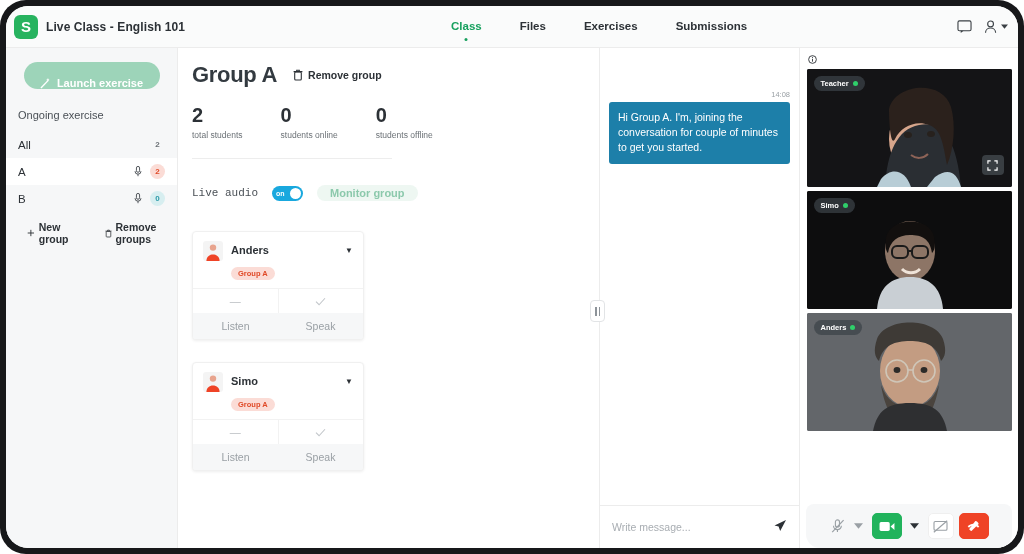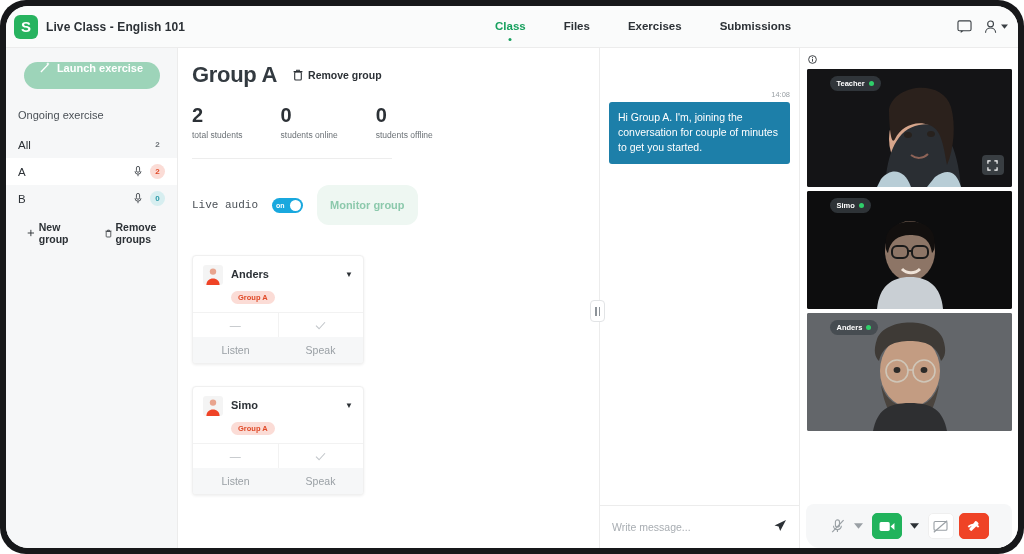--- a/index.html
+++ b/index.html
@@ -40,21 +40,21 @@
   }
   .brand { display: flex; align-items: center; gap: 8px; width: 260px; }
   .logo {
     width: 24px; height: 24px; border-radius: 6px;
     background: #27b35f;
     display: flex; align-items: center; justify-content: center;
     color: #fff; font-weight: bold; font-size: 15px; line-height: 1;
   }
   .brand-title { font-size: 12px; font-weight: bold; color: #2c3136; letter-spacing: .1px; }
 
-  .topnav { display: flex; gap: 38px; position: absolute; left: 445px; margin-left: 44px; }
+  .topnav { display: flex; gap: 38px; position: absolute; left: 445px; }
   .navitem {
     font-size: 11.5px; font-weight: bold; color: #2c3136;
     position: relative; padding-bottom: 2px; cursor: pointer;
   }
   .navitem.active { color: #17a05e; }
   .navitem.active::after {
     content: ""; position: absolute; left: 50%; transform: translateX(-50%);
     bottom: -7px; width: 3px; height: 3px; border-radius: 50%; background: #17a05e;
   }
 
@@ -74,21 +74,21 @@
   .sidebar {
     width: 172px; flex: 0 0 172px;
     background: #f6f7f8;
     border-right: 1px solid #ececec;
     padding-top: 10px;
     display: flex; flex-direction: column;
   }
   .launch-btn {
     margin: 4px auto 0; width: 136px; height: 27px;
     border-radius: 14px; background: #9dd4b9; color: #ffffff;
-    display: flex; align-items: flex-start; justify-content: center; gap: 6px;
+    display: flex; align-items: flex-end; justify-content: center; gap: 6px;
     font-size: 11px; font-weight: bold; cursor: pointer;
   }
   .split-row { display: flex; gap: 8px; justify-content: center; margin-top: 10px; }
   .split-btn {
     width: 50px; height: 27px; border-radius: 14px;
     background: #128048; color: #fff; font-size: 11.5px; font-weight: bold;
     display: flex; align-items: center; justify-content: center; cursor: pointer;
   }
   .mic-group {
     width: 56px; height: 27px; border-radius: 14px; background: #128048;
@@ -138,21 +138,21 @@
 
   .audio-row { display: flex; align-items: center; gap: 14px; margin-top: 26px; }
   .audio-lbl { font-size: 11px; color: #4a5056; font-family: Liberation Mono, monospace; }
   .toggle {
     width: 31px; height: 15px; border-radius: 8px; background: #19a8de;
     display: flex; align-items: center; padding: 0 2px; position: relative; cursor: pointer;
   }
   .toggle .t-txt { font-size: 7px; color: #ffffff; font-weight: bold; margin-left: 2px; }
   .toggle .knob { width: 11px; height: 11px; border-radius: 50%; background: #fff; position: absolute; right: 2px; }
   .monitor-btn {
-    height: 40px; padding: 8px 13px; border-radius: 12px;
+    height: 16px; padding: 8px 13px; border-radius: 12px;
     background: #eef7f2; color: #8cc9ac;
     font-size: 11px; font-weight: bold;
     display: flex; align-items: center; cursor: pointer;
   }
 
   .cards { margin-top: 30px; }
   .scard {
     width: 172px; background: #ffffff;
     border: 1px solid #f0f0f0; border-radius: 4px;
     box-shadow: 0 1px 3px rgba(0,0,0,.07);
@@ -222,21 +222,21 @@
     padding: 0 0 5px 2px; line-height: 1.2;
   }
   .tile {
     position: relative; width: 205px; height: 118px; margin: 0 auto 4px;
     border-radius: 2px; overflow: hidden;
   }
   .tile .name-pill {
     position: absolute; left: 7px; top: 7px; z-index: 2;
     background: rgba(60,66,72,.72); color: #ffffff;
     font-size: 7.5px; font-weight: bold; border-radius: 8px;
-    padding: 3px 7px; display: flex; align-items: center; gap: 4px; margin-left: 16px;
+    padding: 3px 7px; display: flex; align-items: center; gap: 4px;
   }
   .dot { width: 5px; height: 5px; border-radius: 50%; background: #2fcf6a; display: block; }
   .expand {
     position: absolute; right: 8px; bottom: 12px; width: 22px; height: 20px;
     border-radius: 4px; background: rgba(70,76,82,.75);
     display: flex; align-items: center; justify-content: center; cursor: pointer; z-index: 2;
   }
   .controls {
     margin-top: auto; height: 44px; background: #f6f7f8;
     border-radius: 8px 8px 14px 14px;

